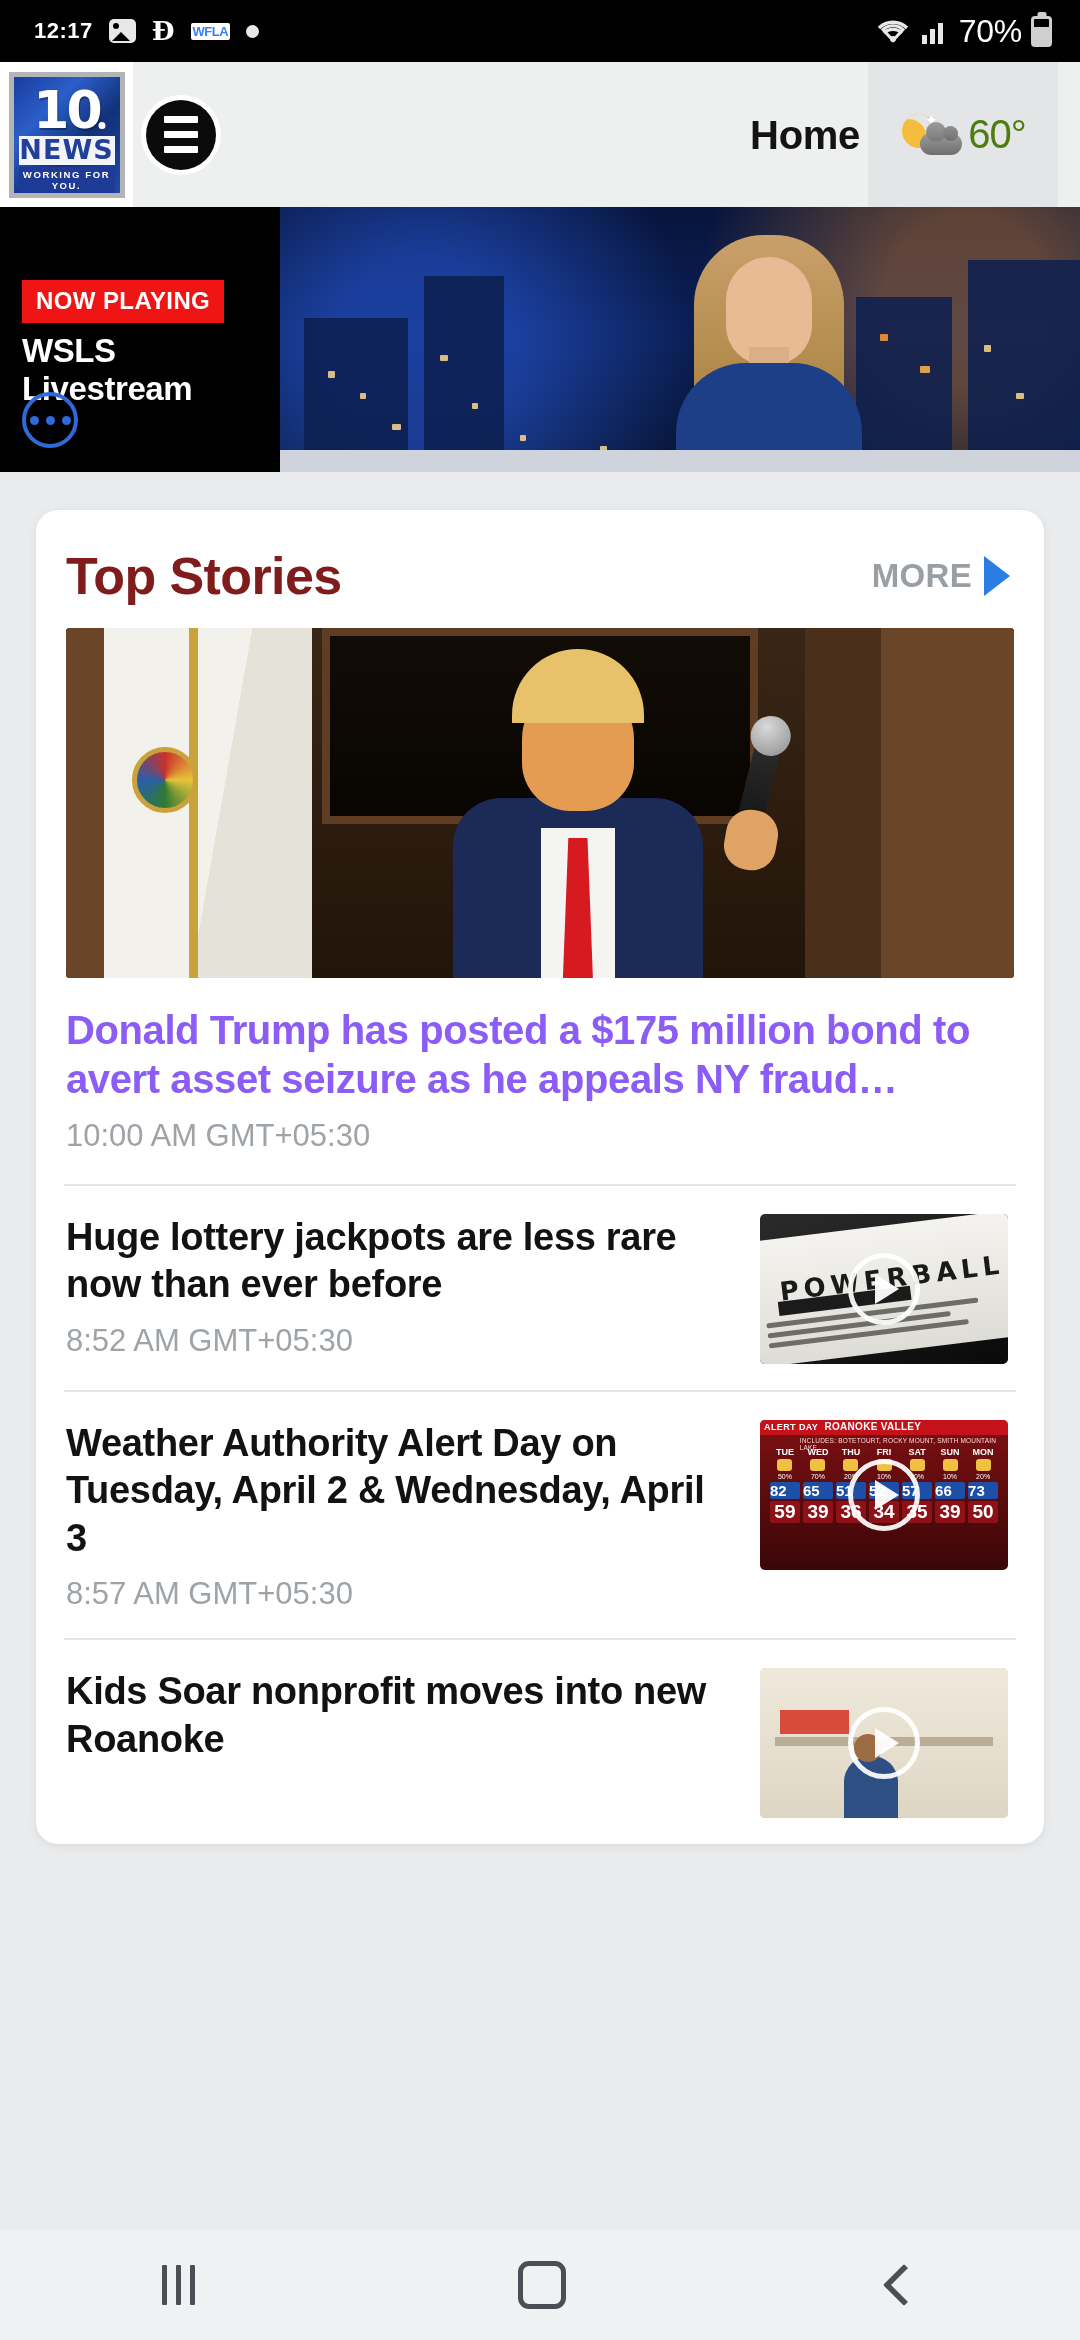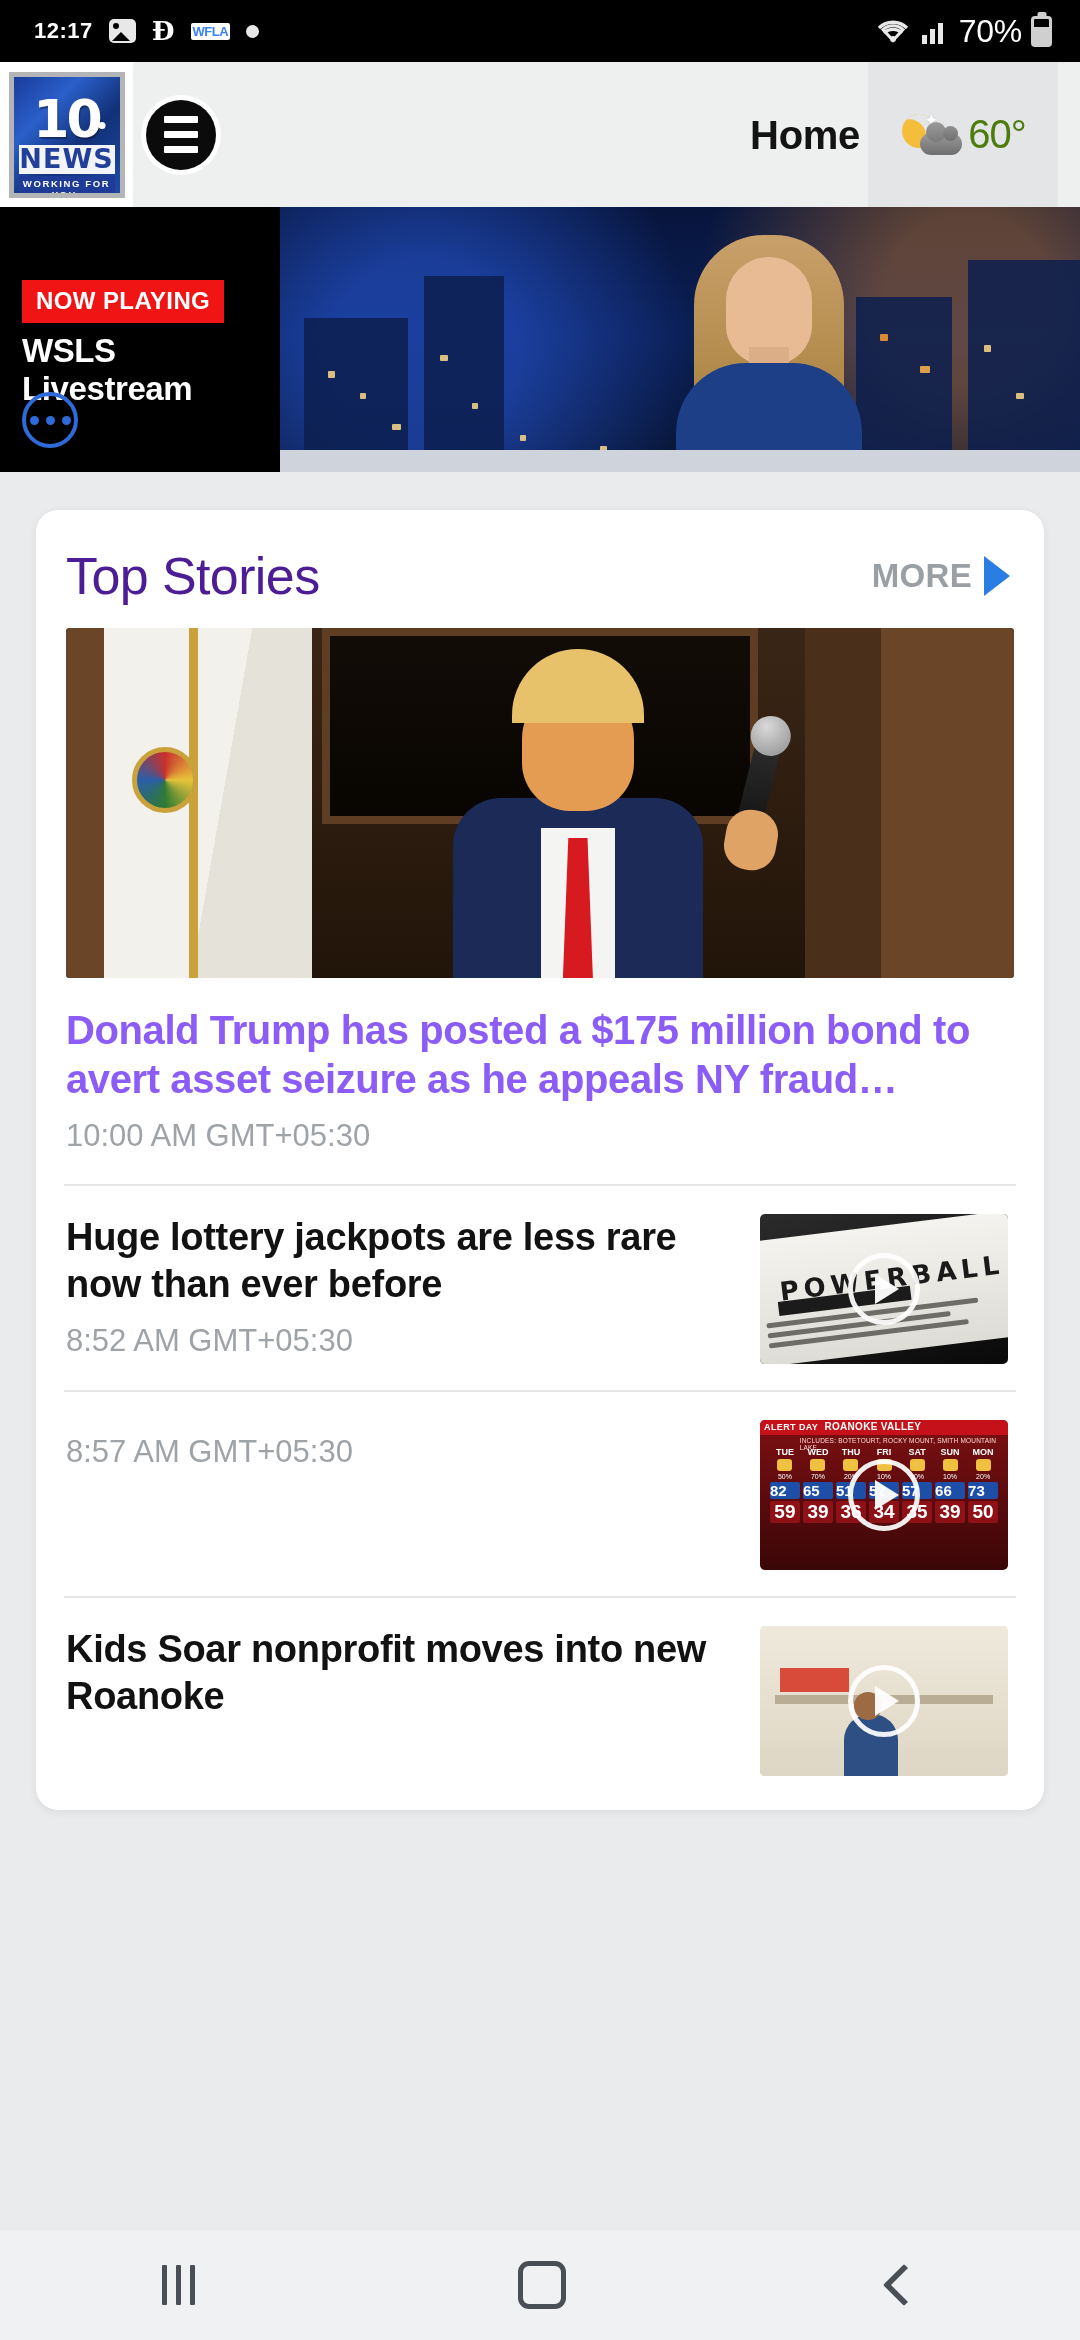--- a/index.html
+++ b/index.html
@@ -56,21 +56,21 @@
     background:#fff; display:flex; align-items:center; justify-content:center;
   }
   .logo-inner{
     width:116px;height:126px;border:5px solid #b3b4b5;
     background:linear-gradient(135deg,#1b3c9c 0%,#2a5fc9 30%,#123178 60%,#1e4aa8 100%);
     display:flex;flex-direction:column;align-items:center;justify-content:flex-start;
     overflow:hidden;position:relative;
   }
   .logo-10{
     font-size:52px;font-weight:800;color:#fff;line-height:.92;letter-spacing:-3px;
-    margin-top:19px; text-shadow:1px 2px 1px rgba(0,0,0,.35);
+    margin-top:10px; text-shadow:1px 2px 1px rgba(0,0,0,.35);
     font-family:"DejaVu Sans", sans-serif;
   }
   .peacock{
     position:absolute;right:8px;top:34px;width:20px;height:18px;
     background:
       radial-gradient(circle at 50% 100%, #ff0 0 3px, transparent 3px),
       conic-gradient(from 200deg at 50% 100%,
         #e41b17 0 14%, #f5a623 14%/1, #f5a623 14% 28%,
         #ffe000 28% 42%, #3aa53a 42% 56%, #1b62c4 56% 70%,
         #6d2f9e 70% 84%, #7a2f7a 84% 100%);
@@ -188,21 +188,21 @@
   }
   .card{
     margin:38px 36px 0 36px;background:#fff;border-radius:22px;
     box-shadow:0 2px 10px rgba(0,0,0,.07);overflow:hidden;
     min-height:1300px;
   }
   .card-head{
     display:flex;align-items:center;justify-content:space-between;
     padding:36px 34px 22px 30px;
   }
-  .card-title{ font-size:52px;font-weight:400;color:#4c1d95;letter-spacing:-.6px; }
+  .card-title{ font-size:52px;font-weight:700;color:#7f1d1d;letter-spacing:-.6px; }
   .more-wrap{ display:flex;align-items:center;gap:12px; }
   .more-txt{ font-size:33px;font-weight:600;color:#9a9fa4;letter-spacing:.3px; }
   .more-arrow{
     width:0;height:0;border-top:20px solid transparent;border-bottom:20px solid transparent;
     border-left:26px solid #2a7de1;
   }
 
   
   .lead{ padding:0 30px; }
   .lead-img{
@@ -508,20 +508,21 @@
           <div class="tline" style="top:82%;width:70%"></div>
         </div>
         <div class="play"></div>
       </div>
     </div>
 
     <div class="divider"></div>
 
     <div class="row">
       <div class="row-txt">
+        <div class="row-title">Weather Authority Alert Day on Tuesday, April 2 &amp; Wednesday, April 3</div>
         <div class="row-time">8:57 AM GMT+05:30</div>
       </div>
       <div class="thumb t-wx">
         <div class="alertbar">ALERT DAY</div>
         <div class="valley">ROANOKE VALLEY</div>
         <div class="sub">INCLUDES: BOTETOURT, ROCKY MOUNT, SMITH MOUNTAIN LAKE</div>
         <div class="days">
           <div class="day">
             <span class="dname">TUE</span>
             <span class="dicon"></span>

